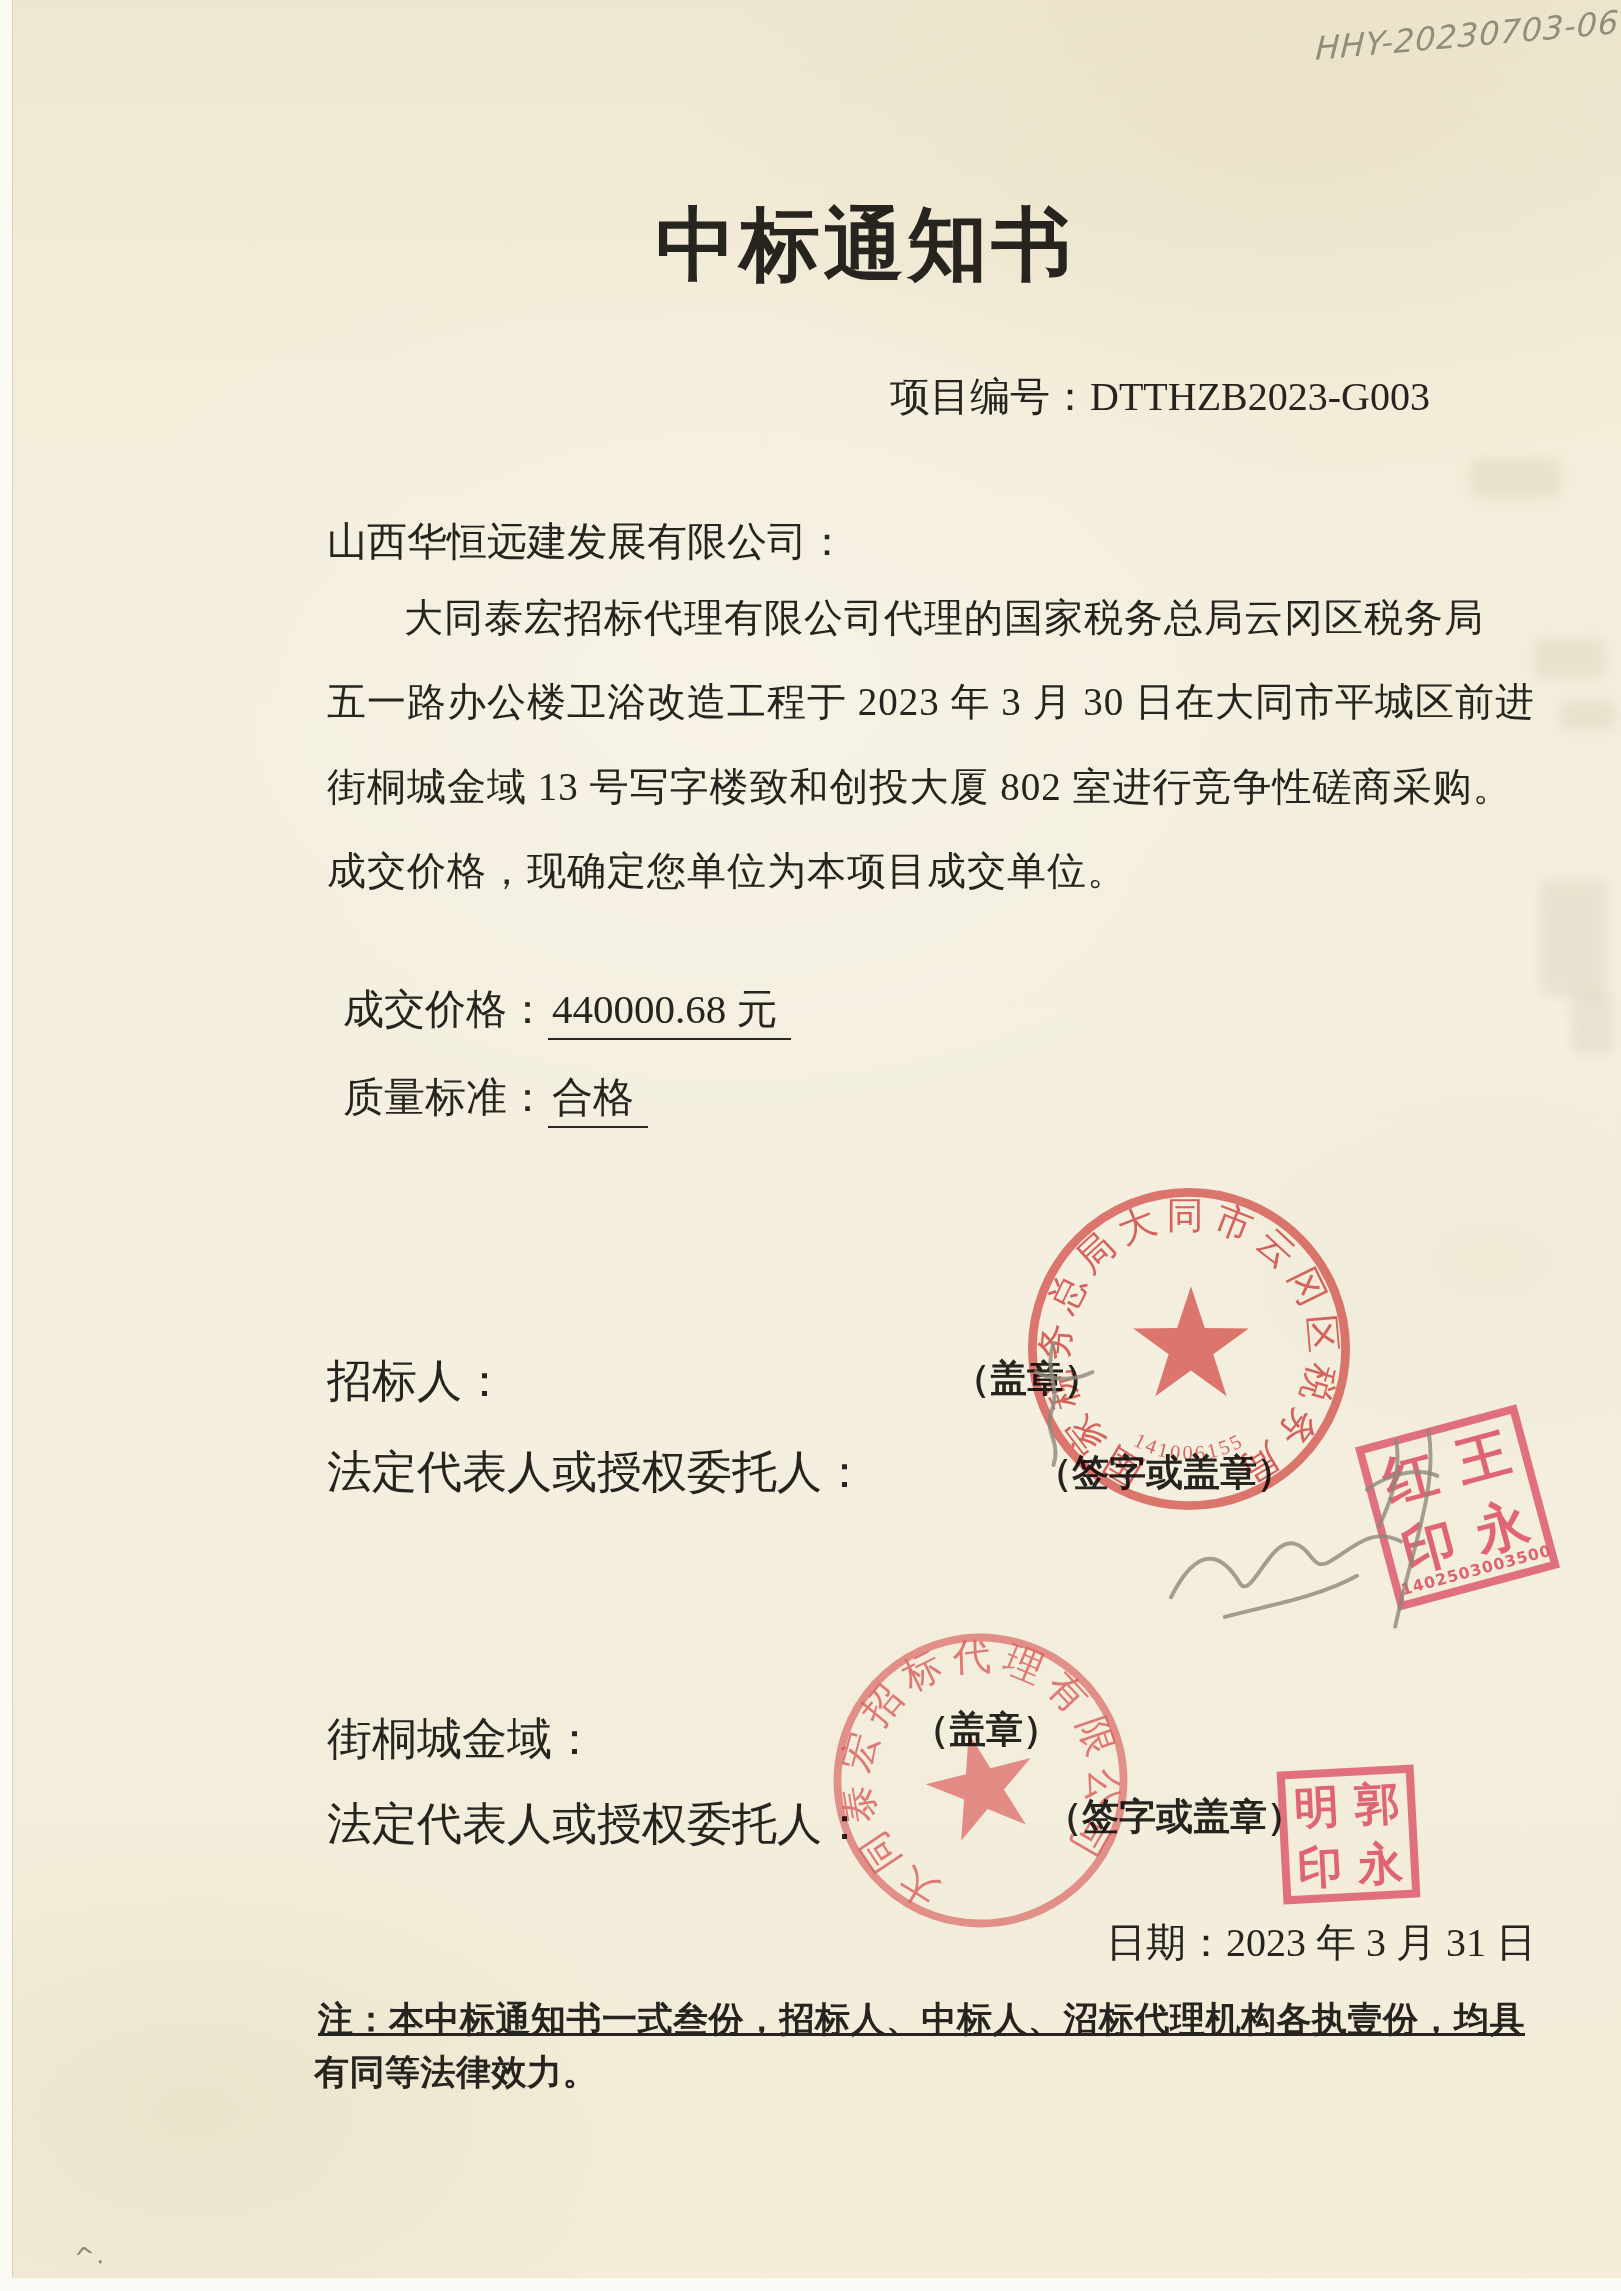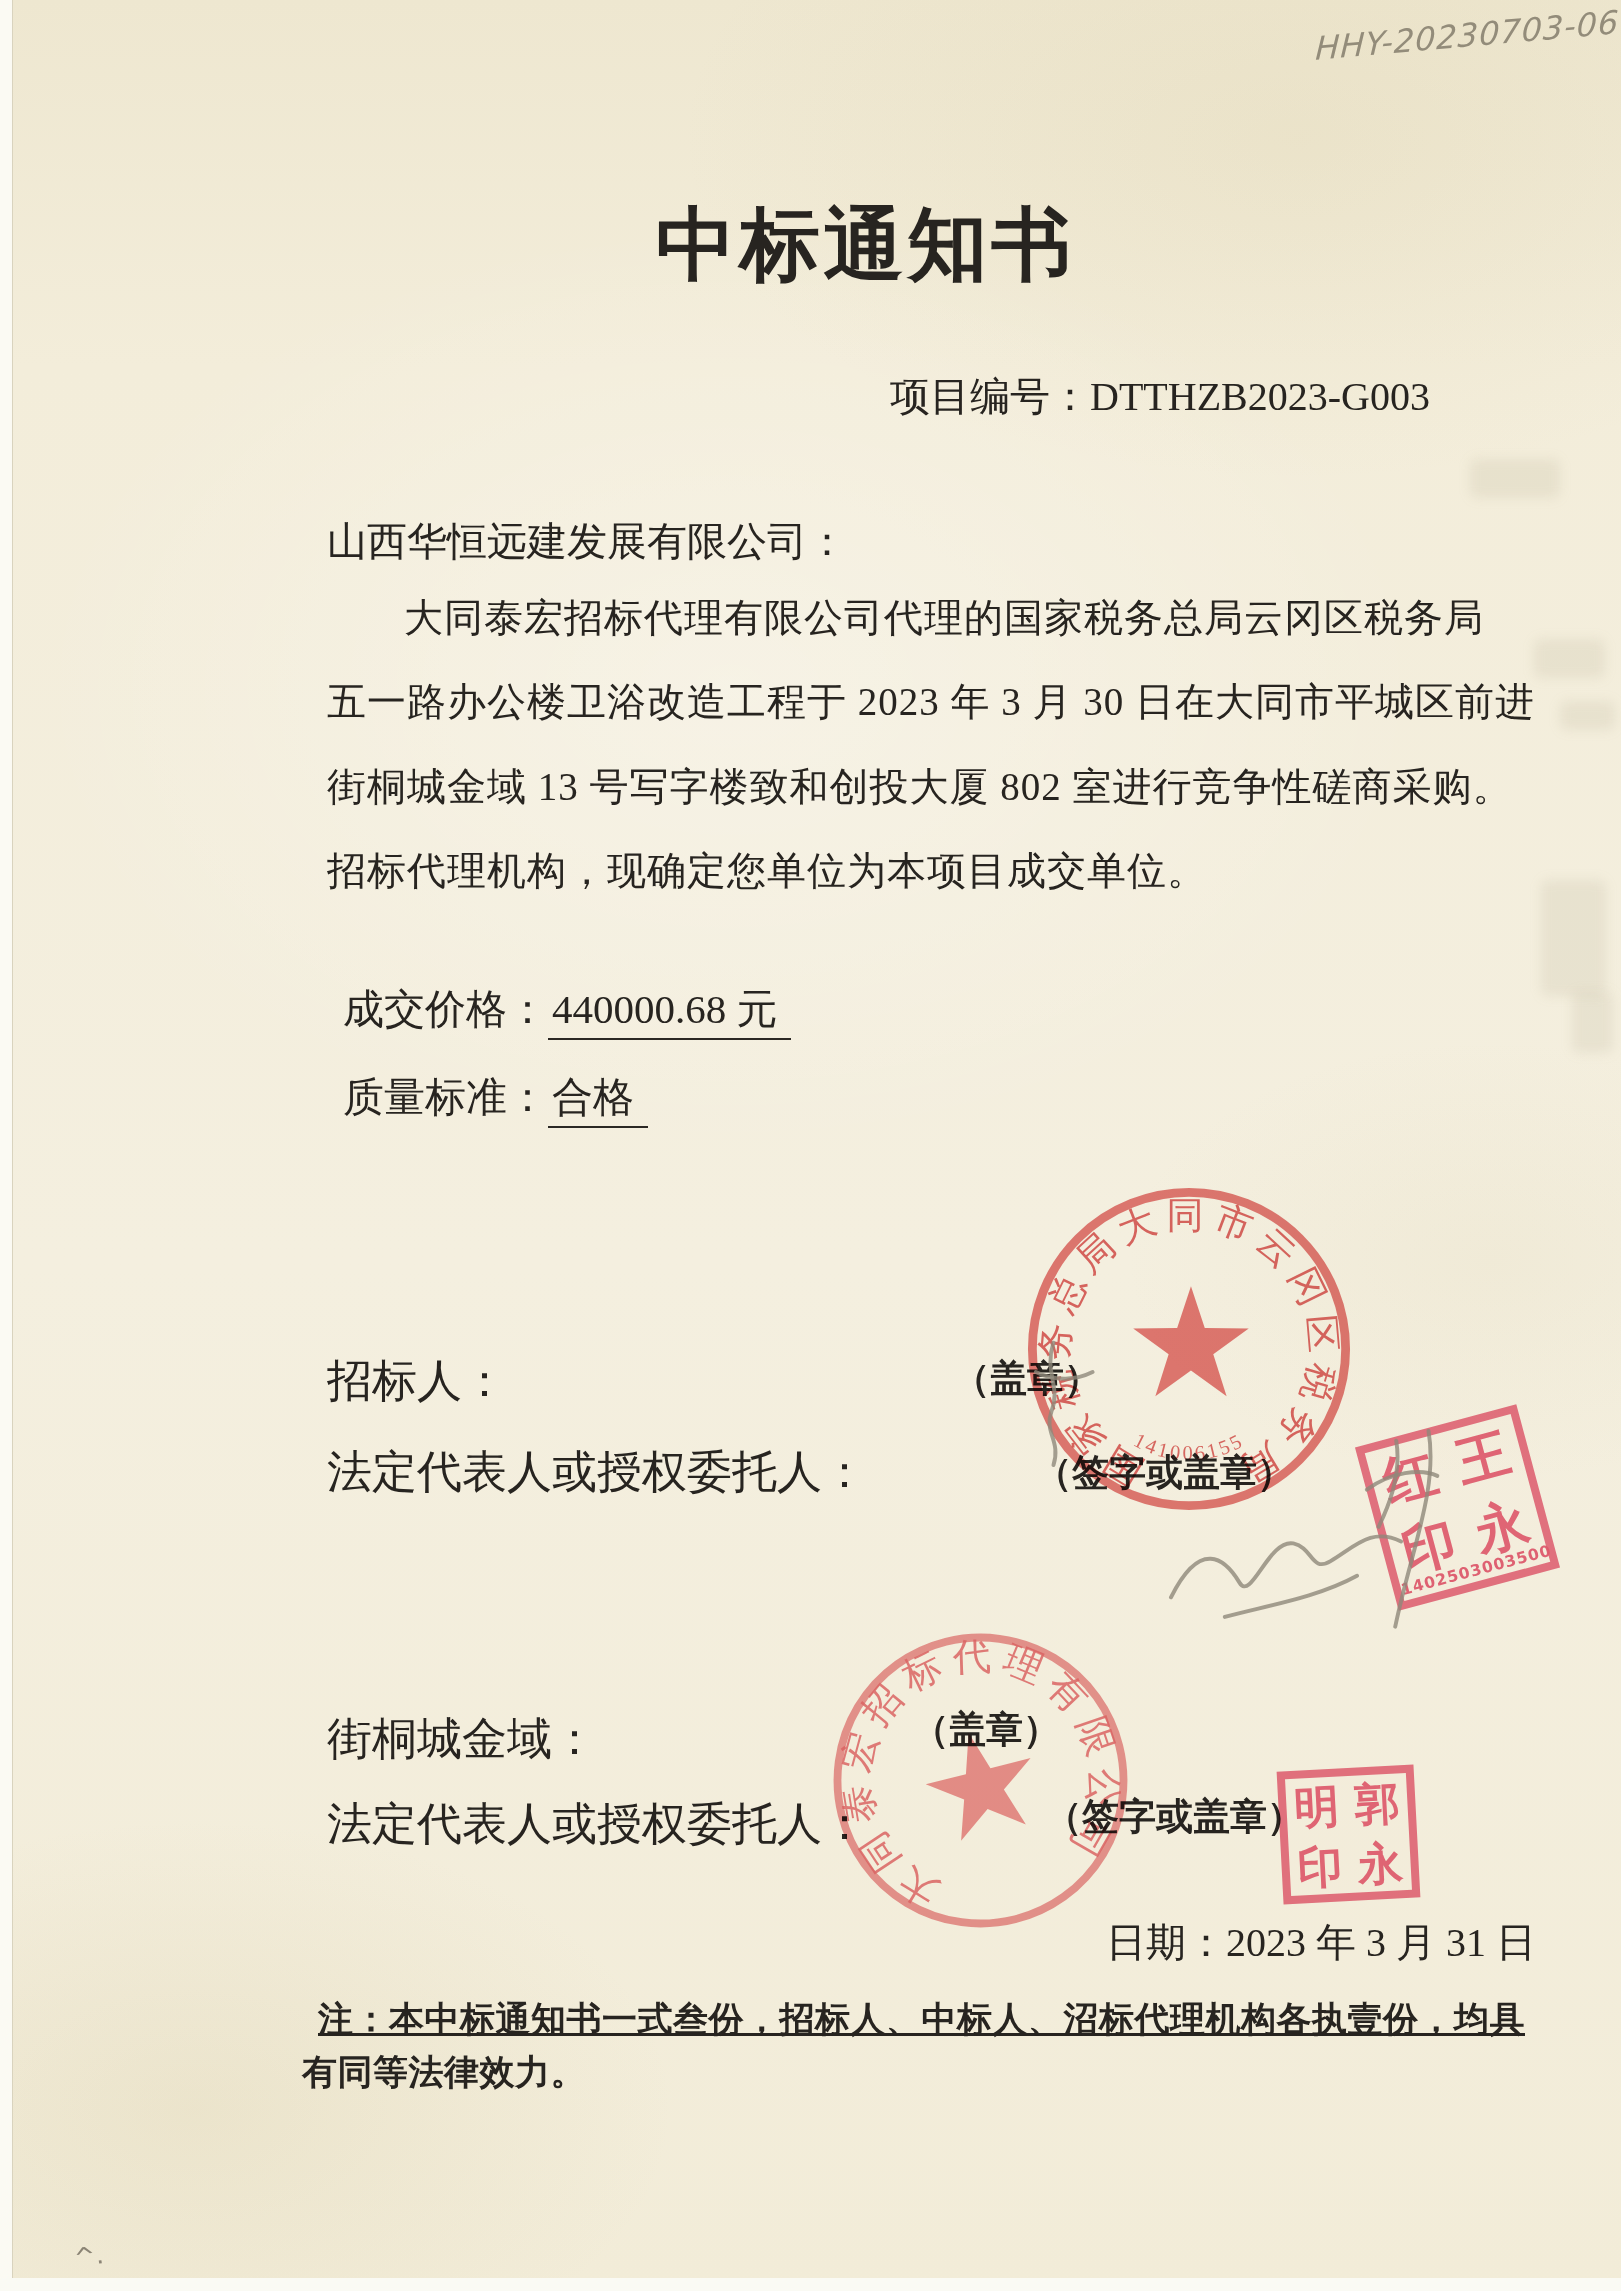--- a/index.html
+++ b/index.html
@@ -41,21 +41,21 @@
   .b1-party-hint{left:953px;top:1354px;}
   .b1-rep{left:327px;top:1442px;}
   .b1-rep-hint{left:1035px;top:1448px;}
   .b2-party{left:327px;top:1709px;}
   .b2-party-hint{left:912px;top:1705px;}
   .b2-rep{left:327px;top:1794px;}
   .b2-rep-hint{left:1045px;top:1792px;}
   .date-line{left:1106px;top:1915px;font-size:40px;white-space:nowrap;}
   .noteline{font-size:35px;font-weight:bold;letter-spacing:0.5px;white-space:nowrap;}
   .n1{left:318px;top:1996px;text-decoration:underline;}
-  .n2{left:302px;top:2049px;}
+  .n2{left:314px;top:2049px;}
   .stamp{mix-blend-mode:multiply;}
   .round1{left:1003px;top:1163px;}
   .round2{left:814px;top:1614px;}
   .sq-seal{box-sizing:border-box;border:8.8px solid rgba(232,96,124,.85);background:rgba(250,235,235,.06);}
   .sq1{left:1374px;top:1423px;width:167px;height:169px;transform:rotate(-15deg);}
   .sq2{left:1280px;top:1768px;width:137px;height:133px;transform:rotate(-3deg);}
   .sq-grid{display:grid;grid-template-columns:1fr 1fr;grid-template-rows:1fr 1fr;width:100%;height:78%;align-items:center;justify-items:center;}
   .sq1 .sq-grid{height:74%;}
   .sq-char{font-weight:bold;color:rgba(232,96,124,.92);}
   .sq1 .sq-char{font-size:53px;}
@@ -91,21 +91,21 @@
 
   <div class="abs doc-title">中标通知书</div>
 
   <div class="abs proj-line"><span>项目编号：</span><span>DTTHZB2023-G003</span></div>
 
   <div class="abs bodyline bl1">大同泰宏招标代理有限公司代理的国家税务总局云冈区税务局</div>
 
   <div class="abs addressee">山西华恒远建发展有限公司：</div>
   <div class="abs bodyline bl2">五一路办公楼卫浴改造工程于 2023 年 3 月 30 日在大同市平城区前进</div>
   <div class="abs bodyline bl3">街桐城金域 13 号写字楼致和创投大厦 802 室进行竞争性磋商采购。</div>
-  <div class="abs bodyline bl4">招标代理机构，现确定您单位为本项目成交单位。</div>
+  <div class="abs bodyline bl4">成交价格，现确定您单位为本项目成交单位。</div>
 
   <div class="abs field f1"><span class="lab">成交价格：</span><span class="val">440000.68 元</span></div>
   <div class="abs field f2"><span class="lab">质量标准：</span><span class="val">合格</span></div>
 
   <div class="abs sigrow b1-party">招标人：</div>
   <div class="abs hint b1-party-hint">（盖章）</div>
   <div class="abs sigrow b1-rep">法定代表人或授权委托人：</div>
   <div class="abs hint b1-rep-hint">（签字或盖章）</div>
 
   <div class="abs sigrow b2-party">街桐城金域：</div>

